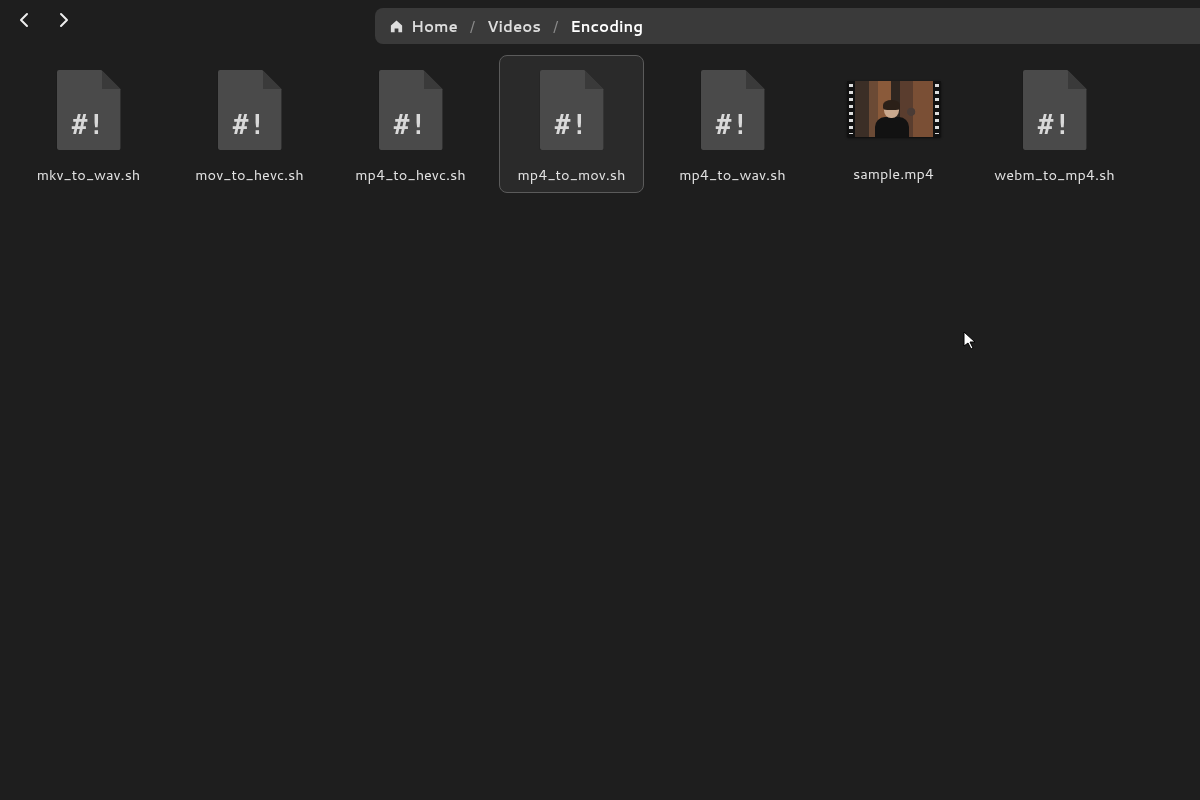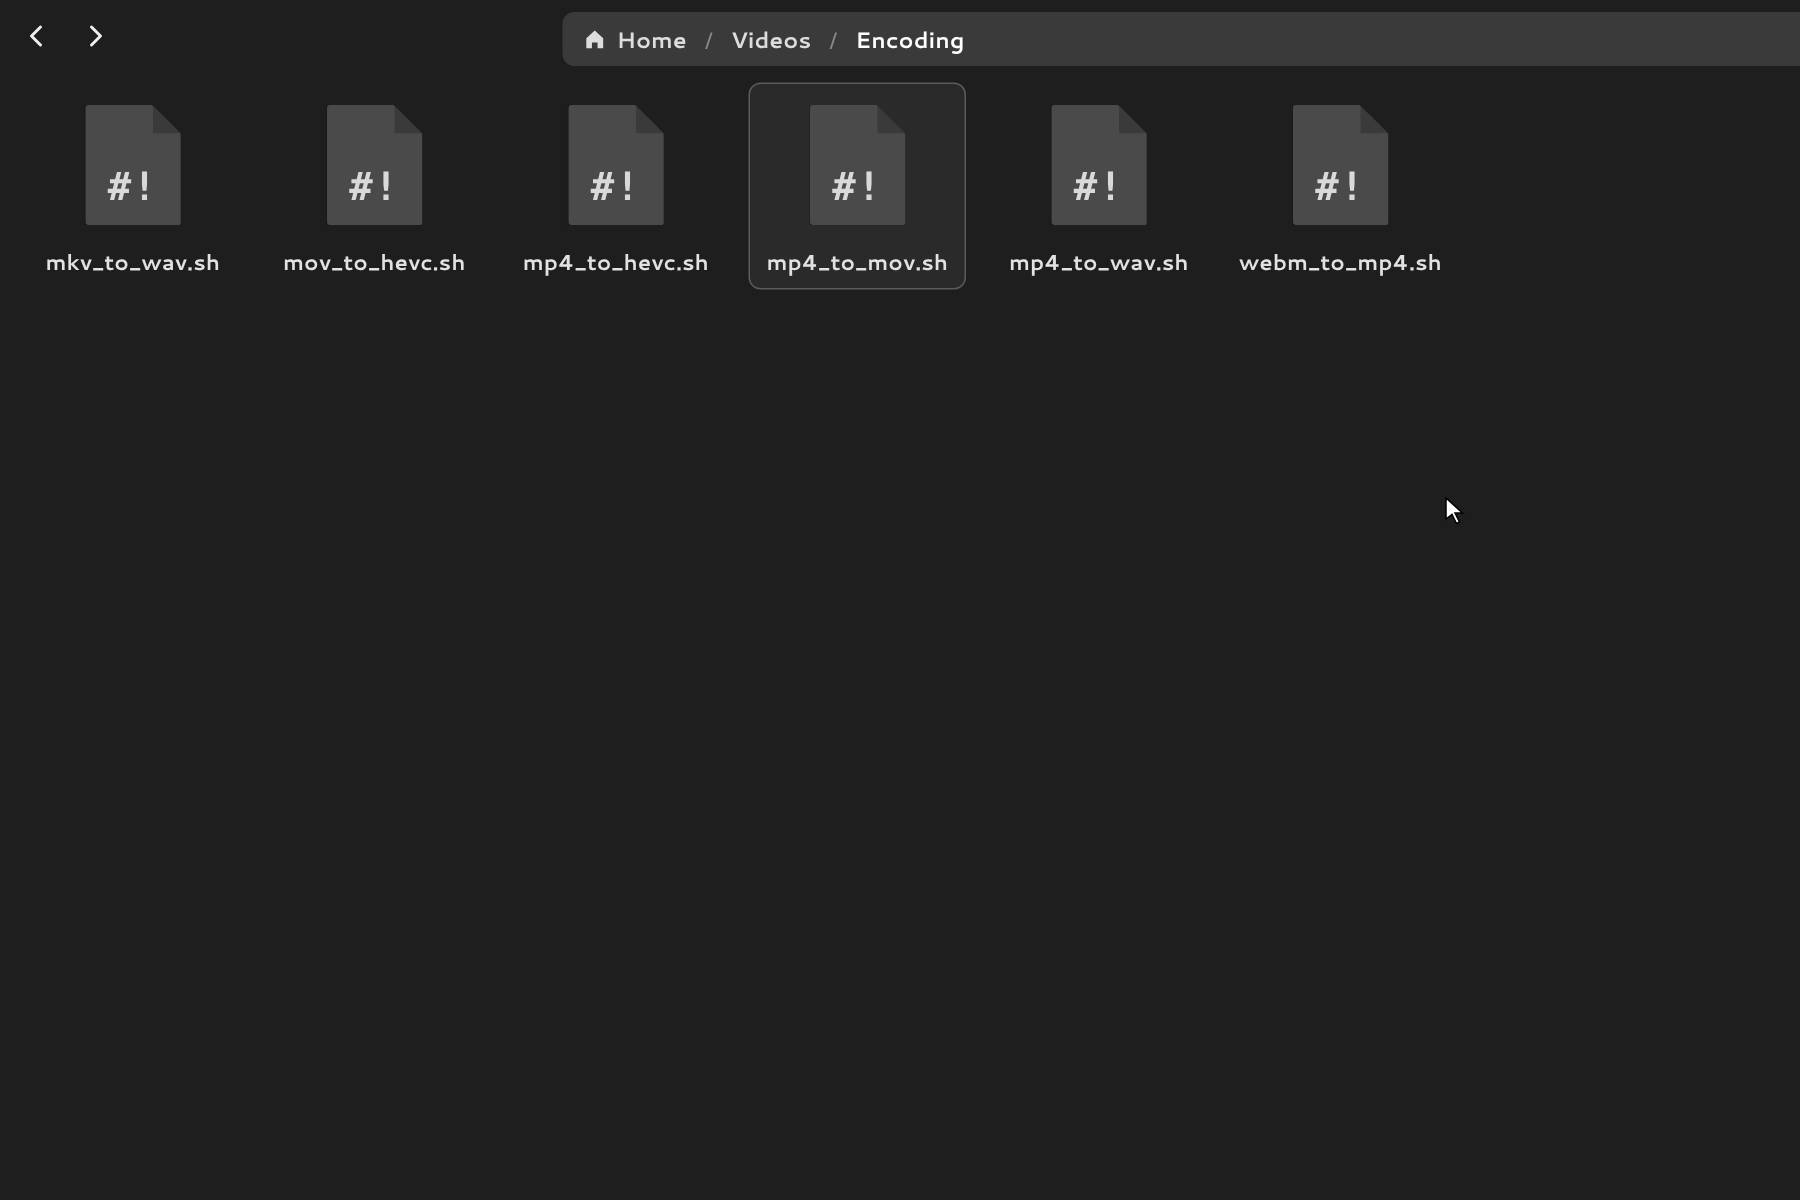--- a/index.html
+++ b/index.html
@@ -15,21 +15,21 @@
   }
 
   
   .toolbar {
     position: absolute;
     top: 4px;
     left: 0;
     right: 0;
     height: 36px;
     display: flex;
-    align-items: flex-end;
+    align-items: flex-start;
   }
   .nav-btns {
     display: flex;
     align-items: center;
     gap: 4px;
     padding-left: 8px;
   }
   .nav-btn {
     width: 34px;
     height: 32px;
@@ -97,21 +97,21 @@
     box-sizing: border-box;
   }
   .file-item.selected {
     border: 1px solid #5b5b5b;
     background: #2a2a2a;
   }
   .file-label {
     margin-top: 14px;
     font-size: 14.5px;
     color: #e2e2e2;
-    font-weight: 700;
+    font-weight: 400;
     text-align: center;
   }
 
   
   .doc-icon {
     width: 64px;
     height: 80px;
     position: relative;
   }
   .doc-body {
@@ -293,20 +293,33 @@
 
   <div class="file-item">
     <div class="doc-icon">
       <div class="doc-body"></div>
         <div class="doc-fold"></div>
       <div class="doc-text">#!</div>
     </div>
     <div class="file-label">mp4_to_wav.sh</div>
   </div>
 
+  <div class="file-item">
+    <div class="video-thumb">
+      <div class="frame"></div>
+      <div class="person">
+          <div class="body"></div>
+          <div class="head"></div>
+          <div class="hair"></div>
+        </div>
+      <div class="film-edge left"></div>
+      <div class="film-edge right"></div>
+    </div>
+    <div class="file-label">sample.mp4</div>
+  </div>
 
   <div class="file-item">
     <div class="doc-icon">
       <div class="doc-body"></div>
         <div class="doc-fold"></div>
       <div class="doc-text">#!</div>
     </div>
     <div class="file-label">webm_to_mp4.sh</div>
   </div>
 

